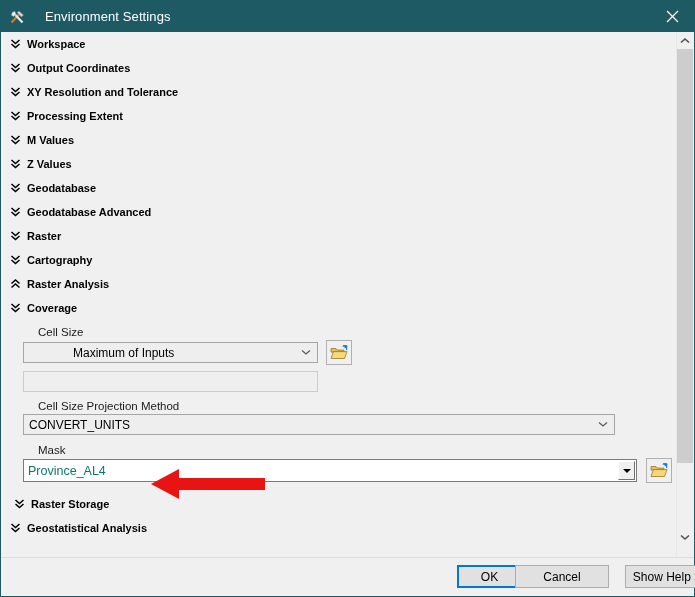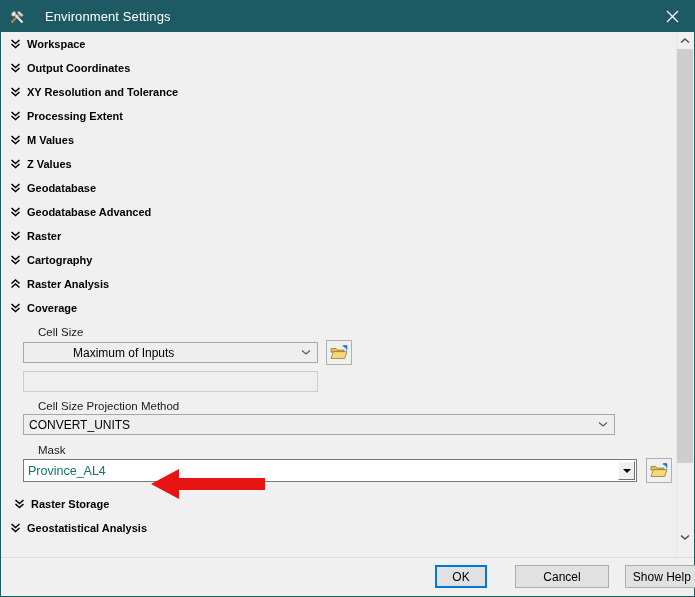--- a/index.html
+++ b/index.html
@@ -256,22 +256,22 @@
     box-sizing: border-box;
     font-size: 12px;
     color: #000;
     display: flex;
     align-items: center;
     justify-content: center;
     cursor: default;
     white-space: nowrap;
   }
   #btn-ok {
-    left: 434px;
-    width: 52px;
+    left: 456px;
+    width: 65px;
     background: #e1e1e1;
     border: 2px solid #0078d7;
   }
   #btn-cancel { left: 514px; width: 94px; }
   #btn-help { left: 624px; width: 91px; }
 </style>
 </head>
 <body>
 
 <div id="dialog">

